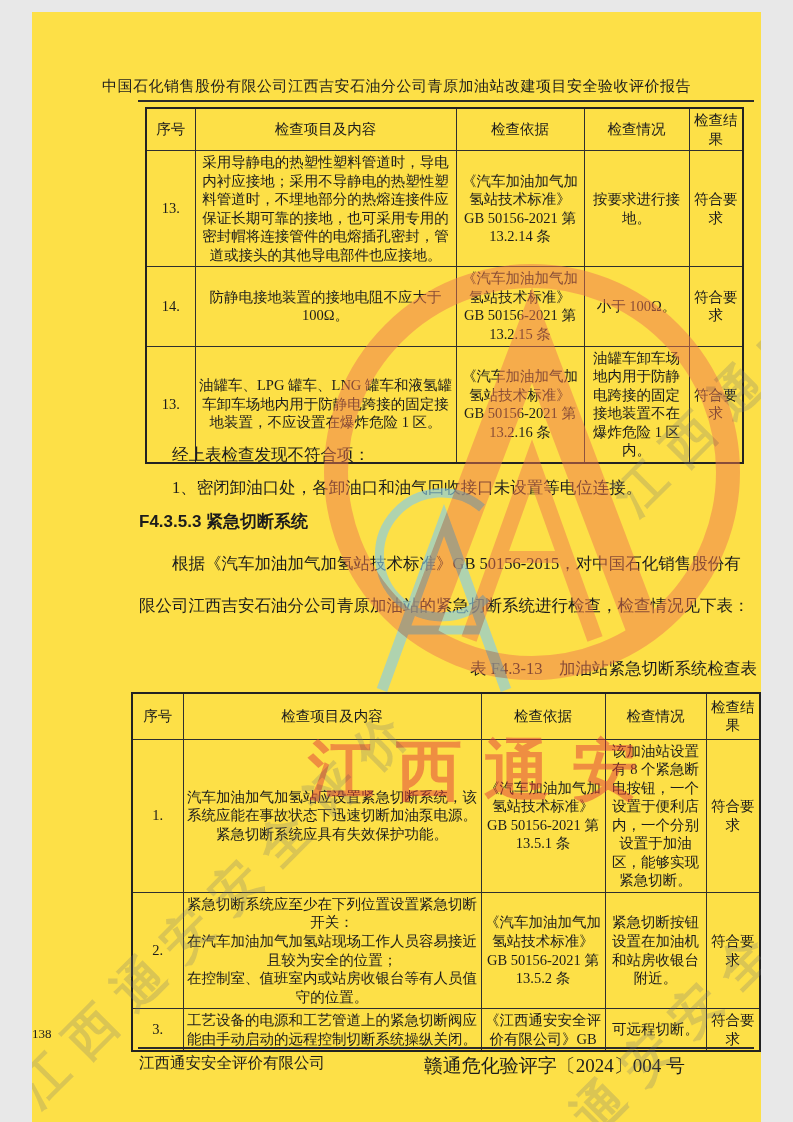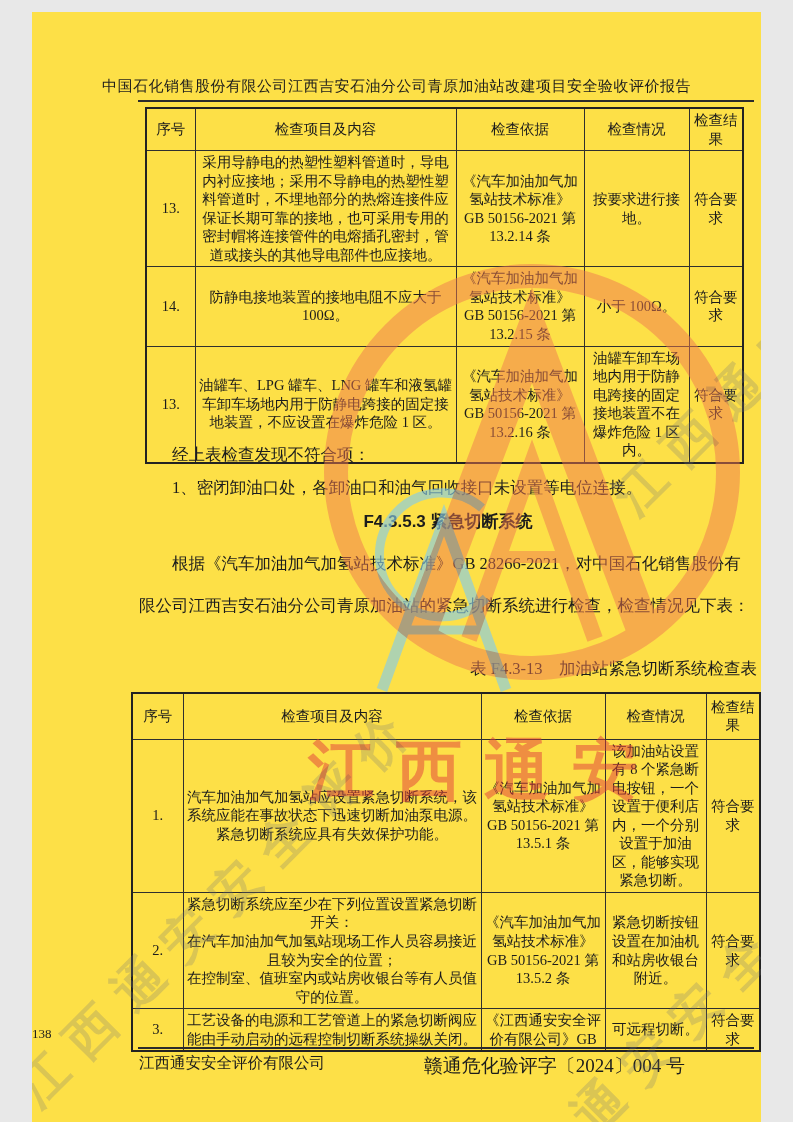--- a/index.html
+++ b/index.html
@@ -22,21 +22,21 @@
   table.t2{top:680px;left:99px;width:628px;}
   table.check thead tr{height:42px;}
   table.t2 thead tr{height:46px;}
   .pre{white-space:pre-line;}
   
   .para{position:absolute;left:107px;width:618px;font-size:16.5px;}
   .indent{text-indent:2em;}
   .p-noncf{top:432px;}
   .p-item1{top:465px;}
   .sec-head{top:498px;font-weight:bold;font-size:17px;
-    font-family:"Liberation Sans","DejaVu Sans",sans-serif;text-align:center;}
+    font-family:"Liberation Sans","DejaVu Sans",sans-serif;}
   .p-intro{top:531px;line-height:2.55;}
   .tbl-caption{top:646px;text-align:right;text-indent:0;}
   
   .page-num{position:absolute;top:1014px;left:0;width:100%;text-align:left;font-size:13px;}
   .footer-rule{position:absolute;top:1035px;left:106px;width:616px;height:2px;background:#2b2b2b;}
   .footer-left{position:absolute;top:1041px;left:107px;font-size:15.5px;}
   .footer-right{position:absolute;top:1041px;right:76px;font-size:19px;}
   
   .wm-layer{position:absolute;inset:0;pointer-events:none;z-index:3;}
   .wm{position:absolute;mix-blend-mode:multiply;}
@@ -96,21 +96,21 @@
             <td>《汽车加油加气加氢站技术标准》GB 50156-2021 第 13.2.16 条</td>
             <td>油罐车卸车场地内用于防静电跨接的固定接地装置不在爆炸危险 1 区内。</td>
             <td>符合要求</td>
           </tr>
         </tbody>
     </table>
 
     <div class="para indent p-noncf">经上表检查发现不符合项：</div>
     <div class="para indent p-item1">1、密闭卸油口处，各卸油口和油气回收接口未设置等电位连接。</div>
     <div class="para sec-head">F4.3.5.3 紧急切断系统</div>
-    <div class="para indent p-intro">根据《汽车加油加气加氢站技术标准》GB 28266-2021，对中国石化销售股份有限公司江西吉安石油分公司青原加油站的紧急切断系统进行检查，检查情况见下表：</div>
+    <div class="para indent p-intro">根据《汽车加油加气加氢站技术标准》GB 50156-2015，对中国石化销售股份有限公司江西吉安石油分公司青原加油站的紧急切断系统进行检查，检查情况见下表：</div>
     <div class="para tbl-caption">表 F4.3-13　加油站紧急切断系统检查表</div>
 
     <table class="check t2">
       <colgroup>
         <col style="width:51px">
           <col style="width:298px">
           <col style="width:124px">
         <col style="width:101px">
           <col style="width:54px">
       </colgroup>

